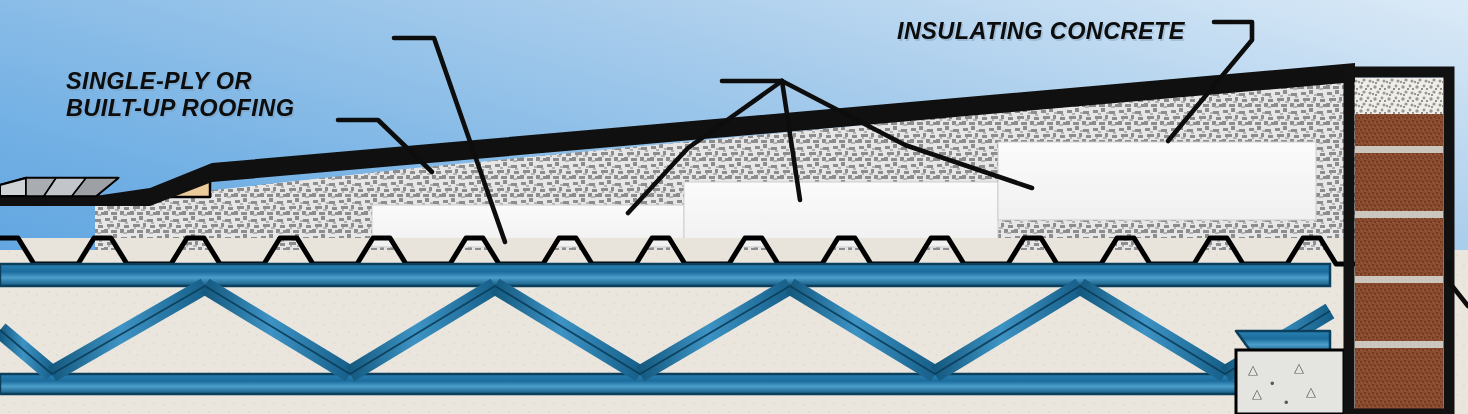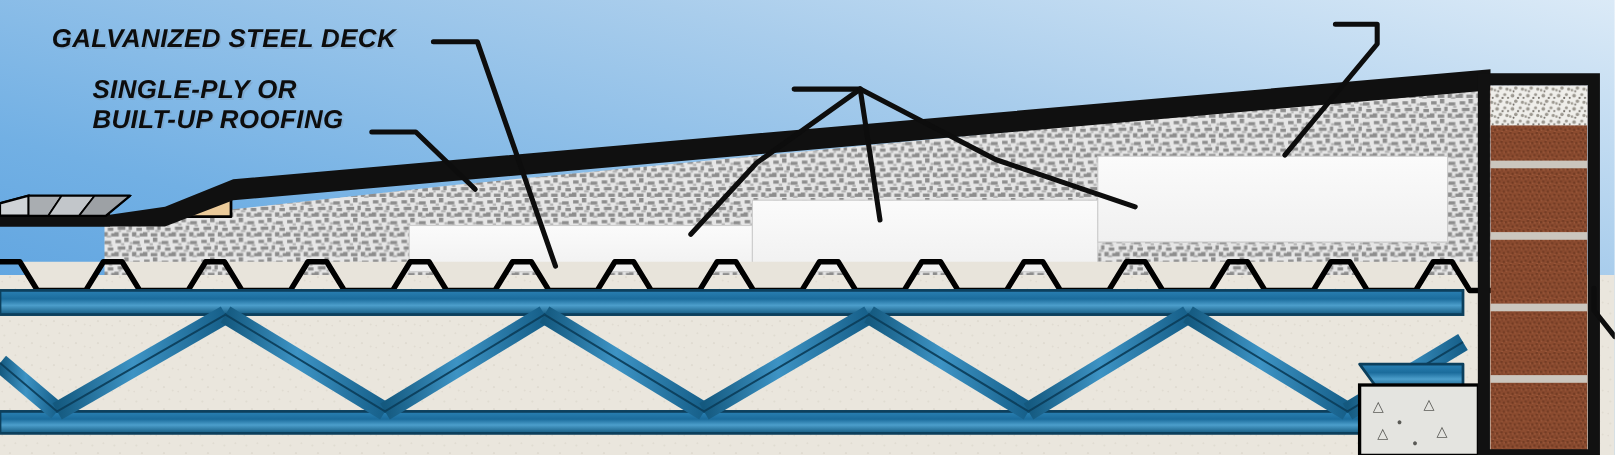--- a/index.html
+++ b/index.html
@@ -18,21 +18,21 @@
     font-style:italic;
     font-size:23.5px;
     letter-spacing:0.4px;
     line-height:27px;
     color:#0d0d0d;
     white-space:pre;
     text-shadow:1.5px 1.5px 0 rgba(120,150,180,.40);
     pointer-events:none;
   }
   #lbl-deck{left:47px;  top:22px;}
-  #lbl-roof{left:84px;  top:68px;}
+  #lbl-roof{left:66px;  top:68px;}
   #lbl-eps {left:565px; top:3px;}
   #lbl-conc{left:897px; top:18px;}
 </style>
 </head>
 <body>
 
 <div id="stage">
 
   <svg id="scene" viewBox="0 0 1468 414" preserveAspectRatio="none">
     <defs>
@@ -272,20 +272,20 @@
         <path d="M782,81 L905,145 L1032,188"></path>
 
         <path d="M1214,22 L1252,22 L1252,40 L1168,141"></path>
 
         <path d="M1449,262 L1449,282 L1468,306"></path>
       </g>
 
     </g>
   </svg>
 
-  <div class="lbl" id="lbl-deck">GALVANIZED STEEL DECK</div>
 
   <div class="lbl" id="lbl-roof">SINGLE-PLY OR
 BUILT-UP ROOFING</div>
 
 
+  <div class="lbl" id="lbl-conc">INSULATING CONCRETE</div>
 
 </div>
 
 </body></html>

